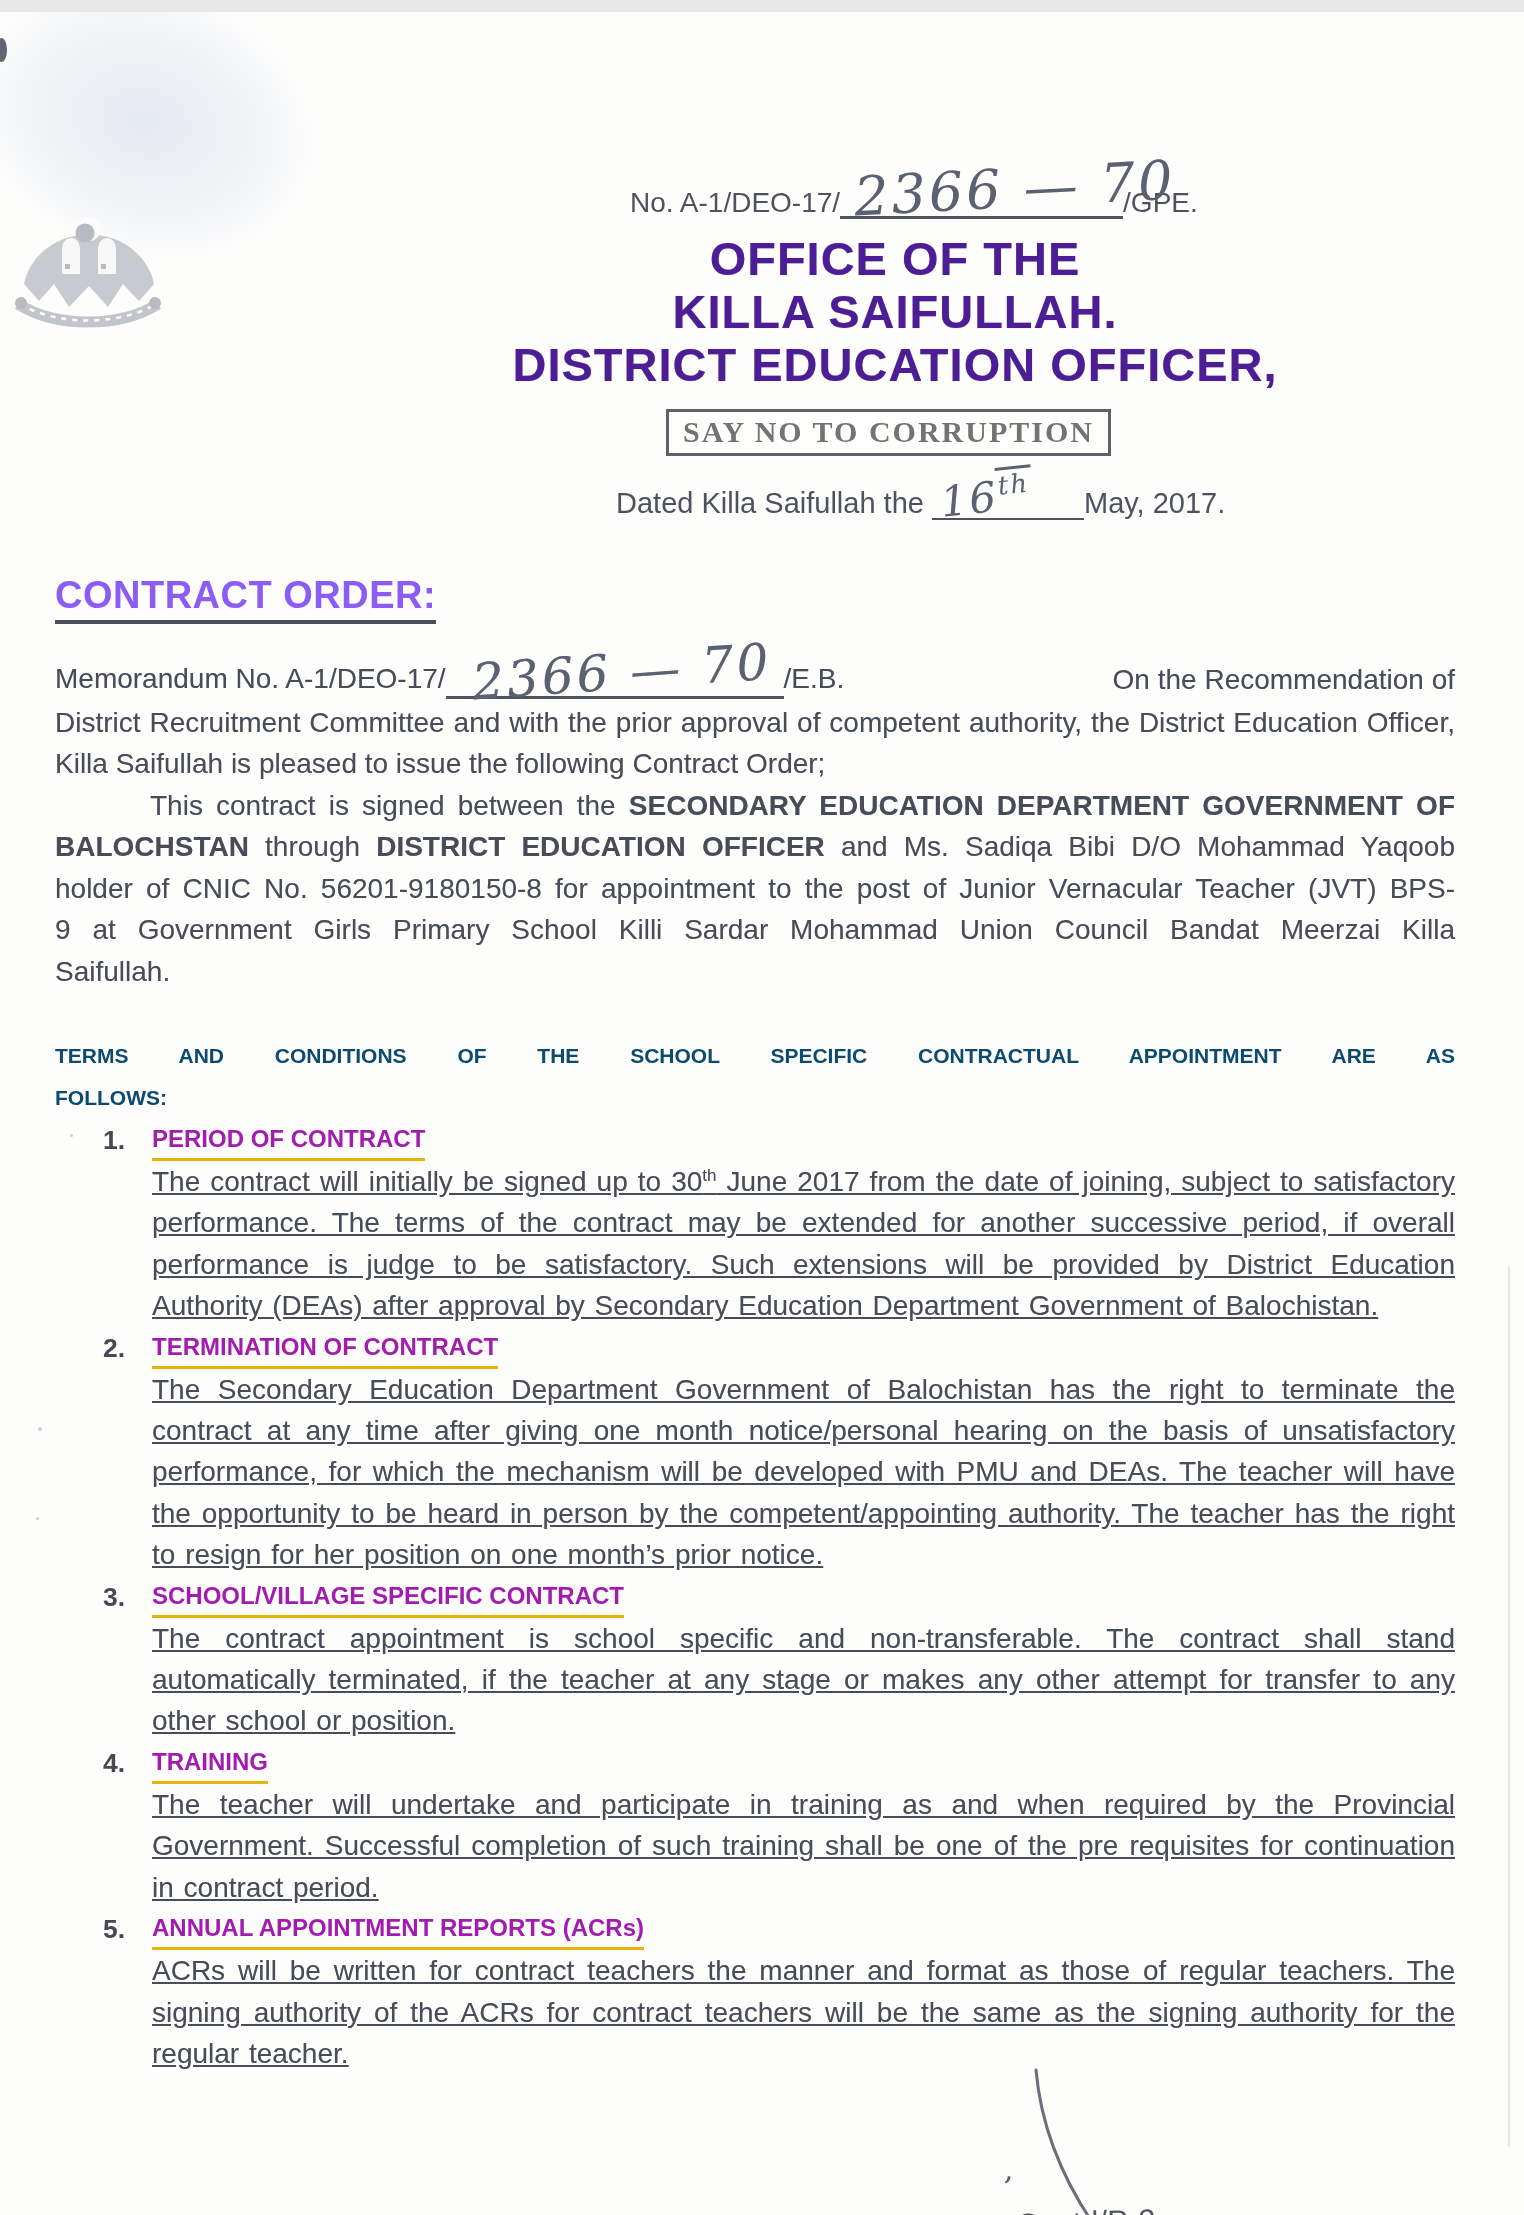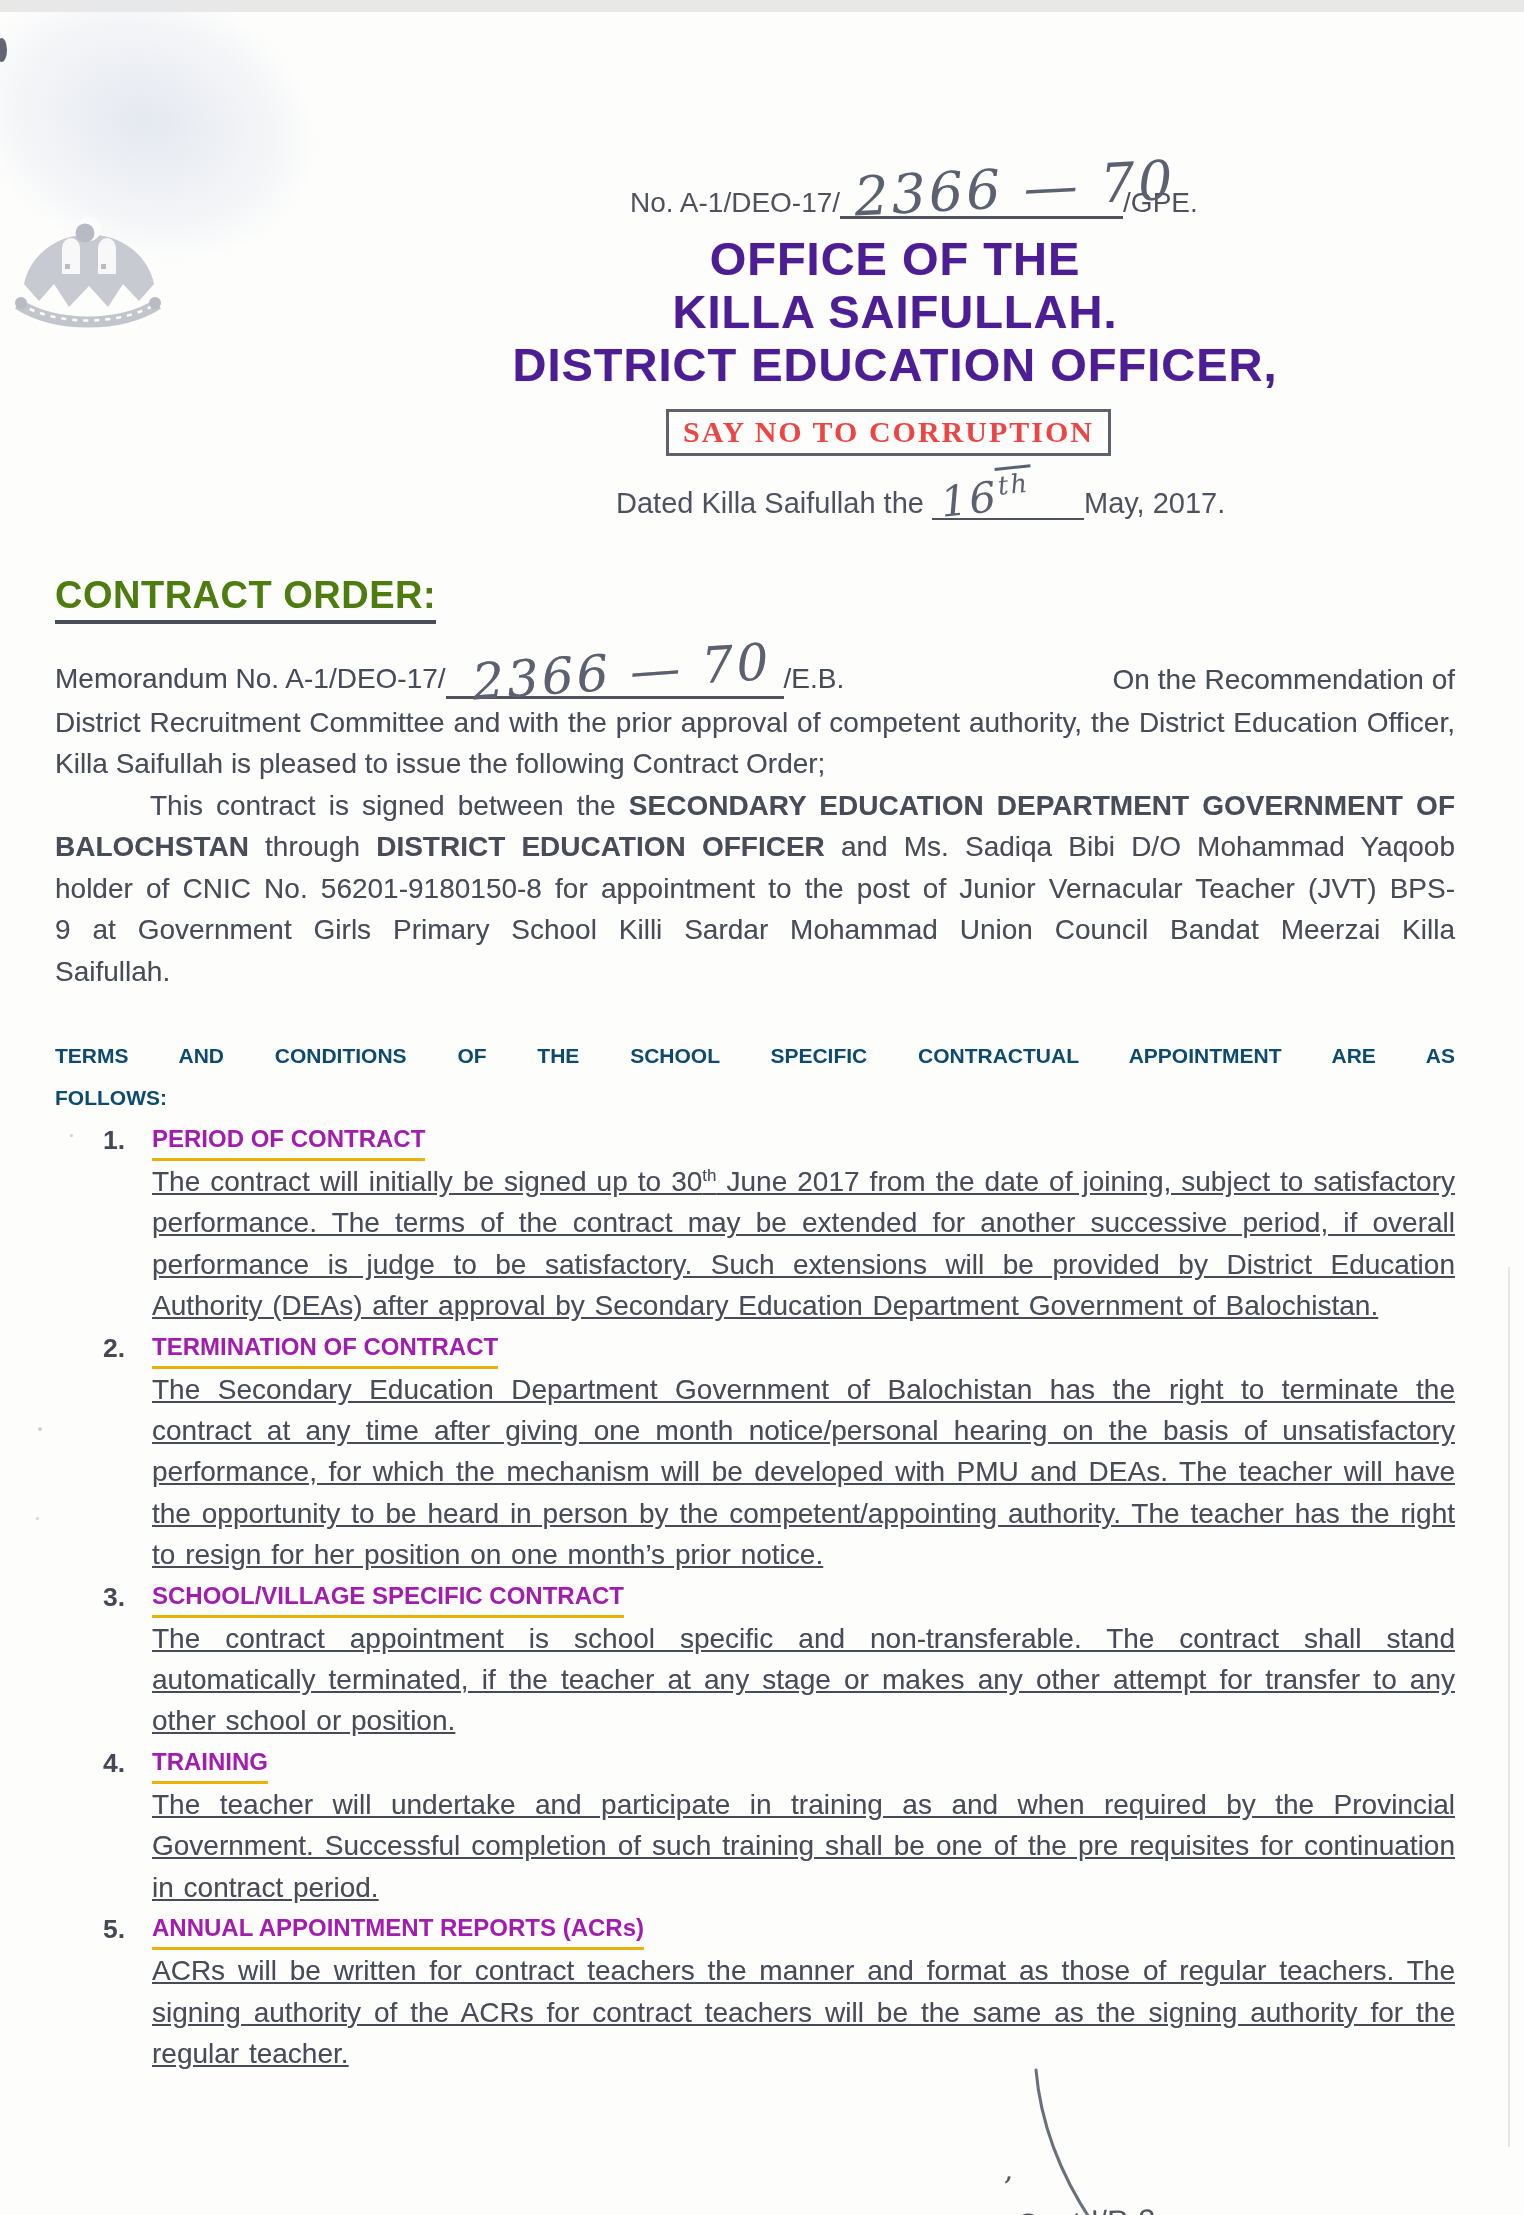--- a/index.html
+++ b/index.html
@@ -53,33 +53,33 @@
   .hw-sup{font-size:26px;vertical-align:16px;border-top:3px solid #5b6170;padding:0 3px 0 1px;}
   .office{
     position:absolute;left:420px;top:220px;width:950px;
     text-align:center;font-weight:bold;font-size:47px;line-height:53px;
     color:#4c1d95;letter-spacing:1px;
     text-shadow:0 0 1px rgba(110,112,119,0.6);
   }
   .slogan{
     position:absolute;left:666px;top:397px;
     font-family:"Liberation Serif",serif;font-weight:bold;font-size:30px;
-    color:#ef4444;letter-spacing:2px;
+    color:#737373;letter-spacing:2px;
     border:3px solid #5f626b;padding:3px 14px 4px 14px;
     background:rgba(255,255,255,.4);
   }
   .dated{
     position:absolute;left:616px;top:468px;height:46px;
     font-size:29px;white-space:nowrap;color:#4f525e;
   }
   
   .doc-heading{
     position:absolute;left:55px;top:562px;
     display:inline-block;
-    font-size:38px;font-weight:bold;letter-spacing:.5px;color:#4d7c0f;
+    font-size:38px;font-weight:bold;letter-spacing:.5px;color:#8b5cf6;
     border-bottom:4px solid #4a4e59;padding-bottom:3px;
   }
   .bodytext{font-size:28px;line-height:41.4px;color:#484c59;text-shadow:0 0 .5px rgba(80,85,100,.35);}
   .memo-line1{
     position:absolute;left:55px;top:646px;width:1400px;height:44px;
     white-space:nowrap;
   }
   .memo-lead{position:absolute;right:0;bottom:2px;}
   .memo-cont{position:absolute;left:55px;top:690px;width:1400px;text-align:justify;}
   .party{

